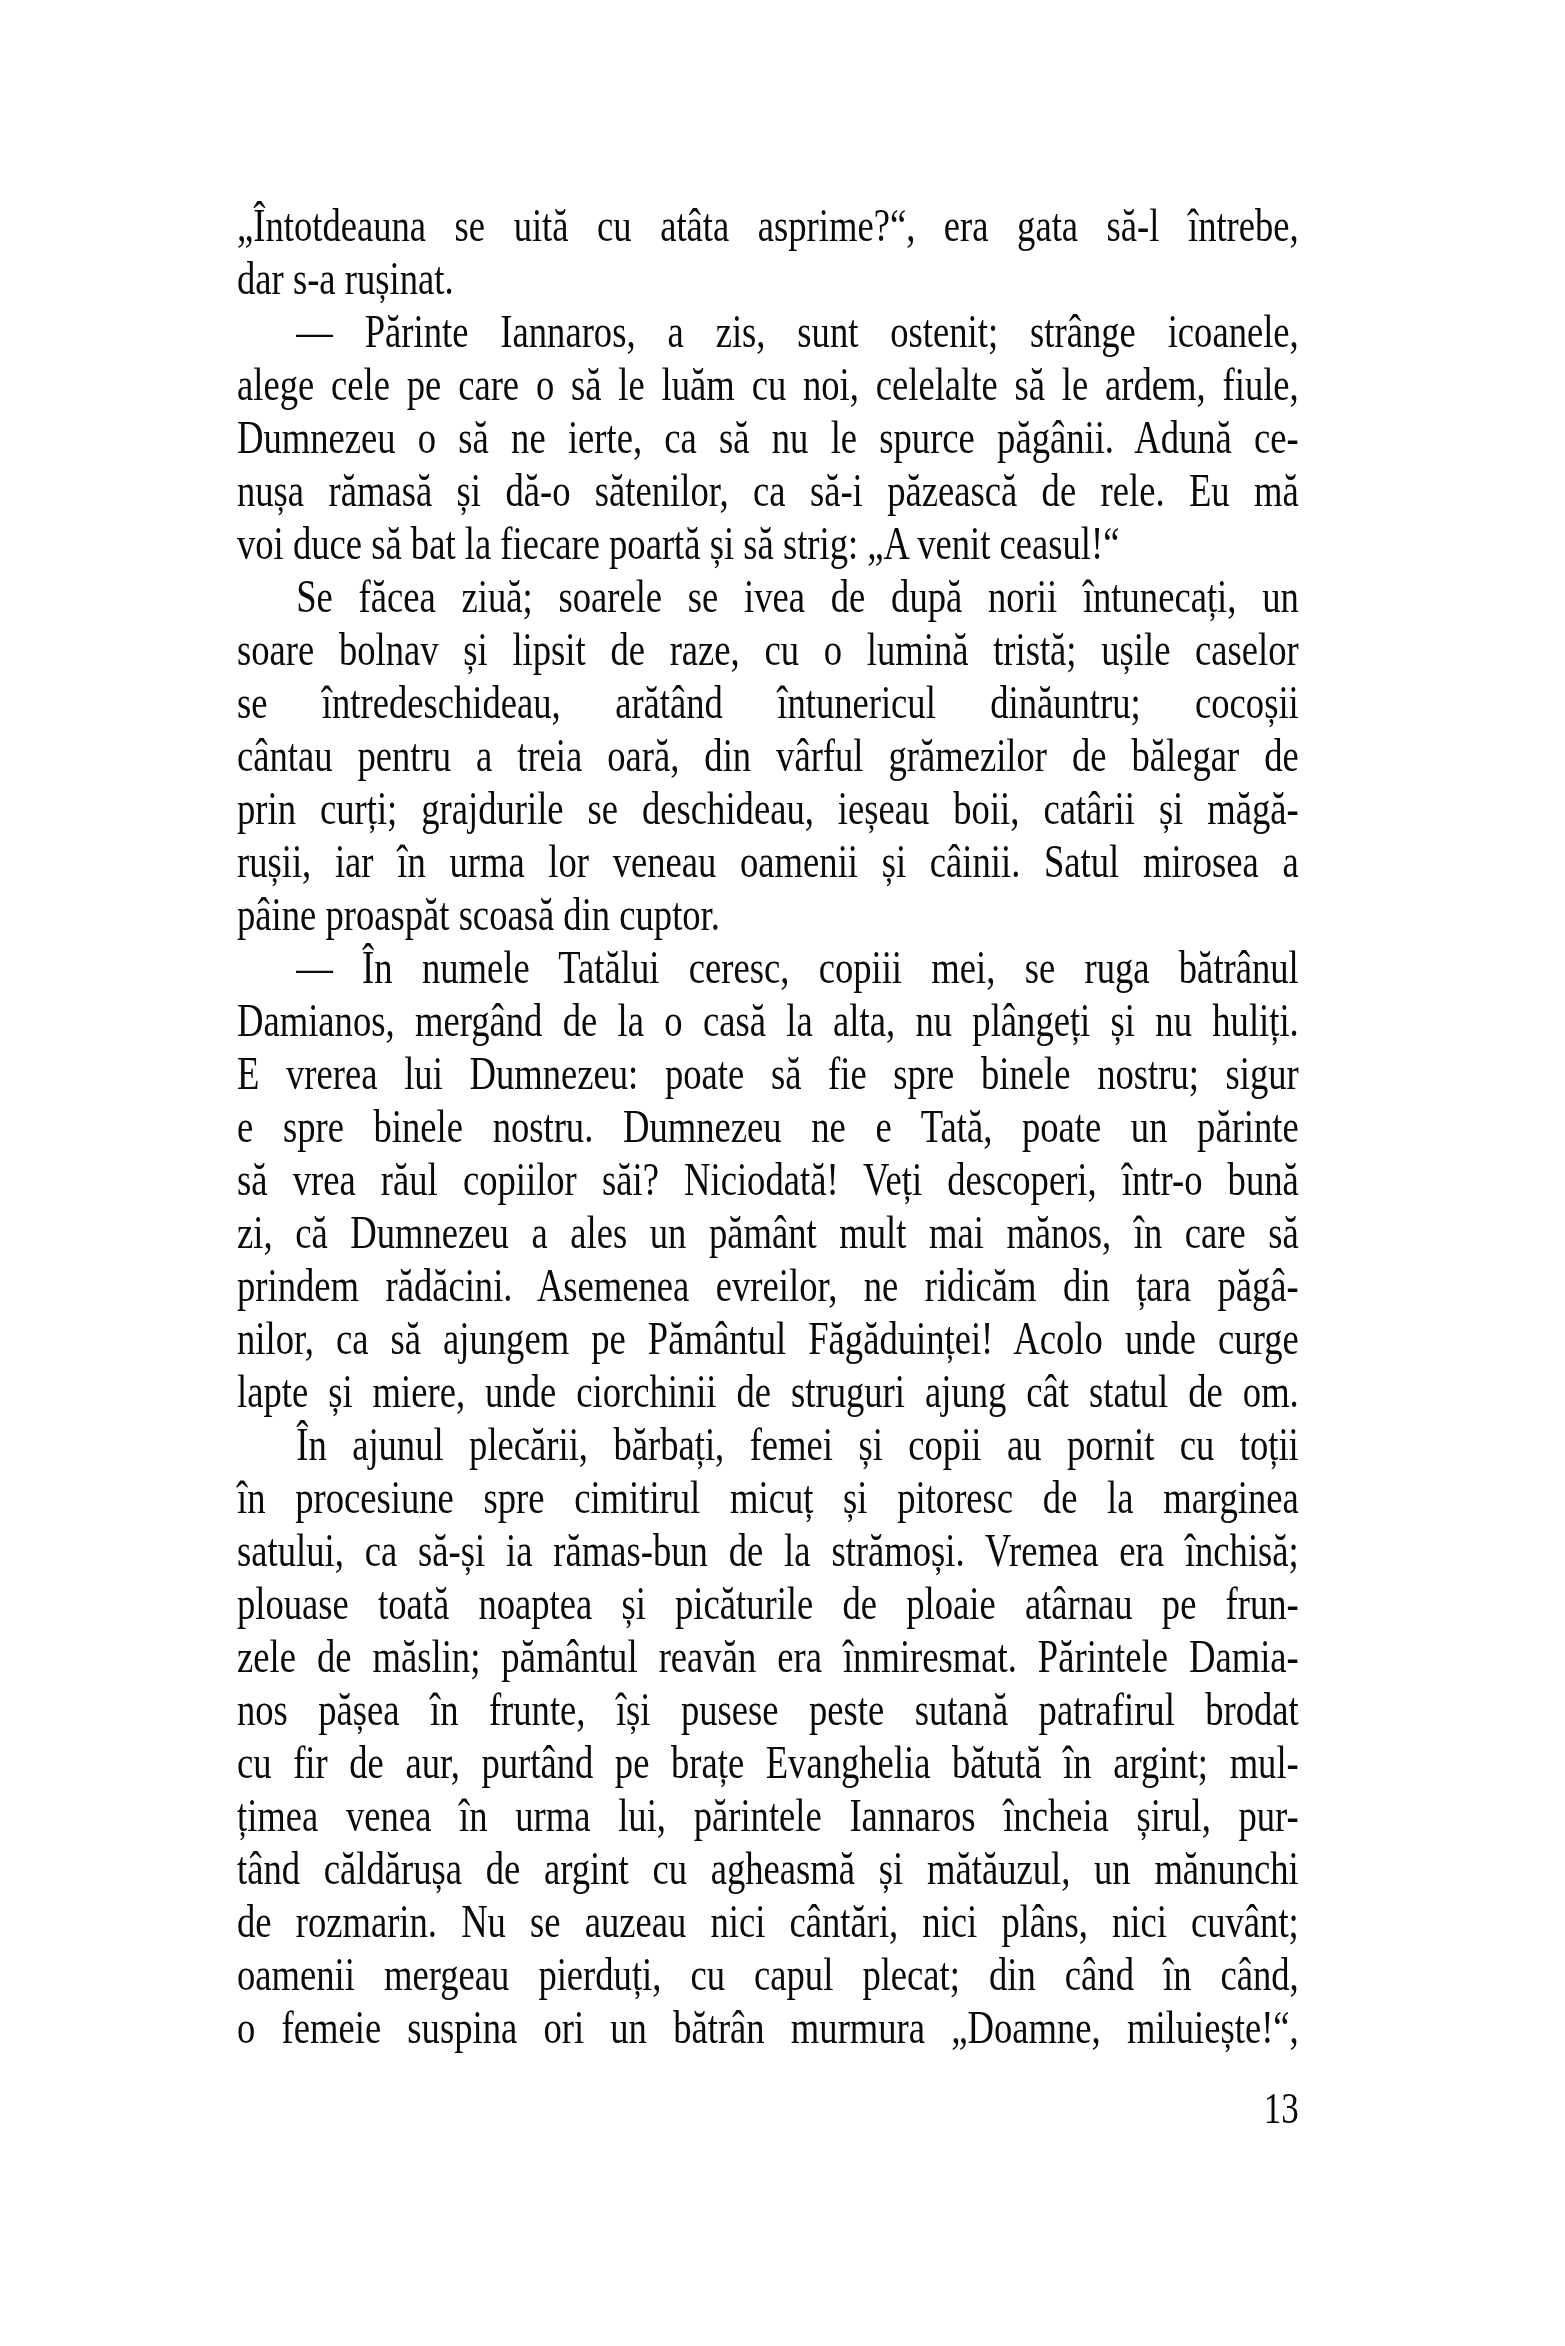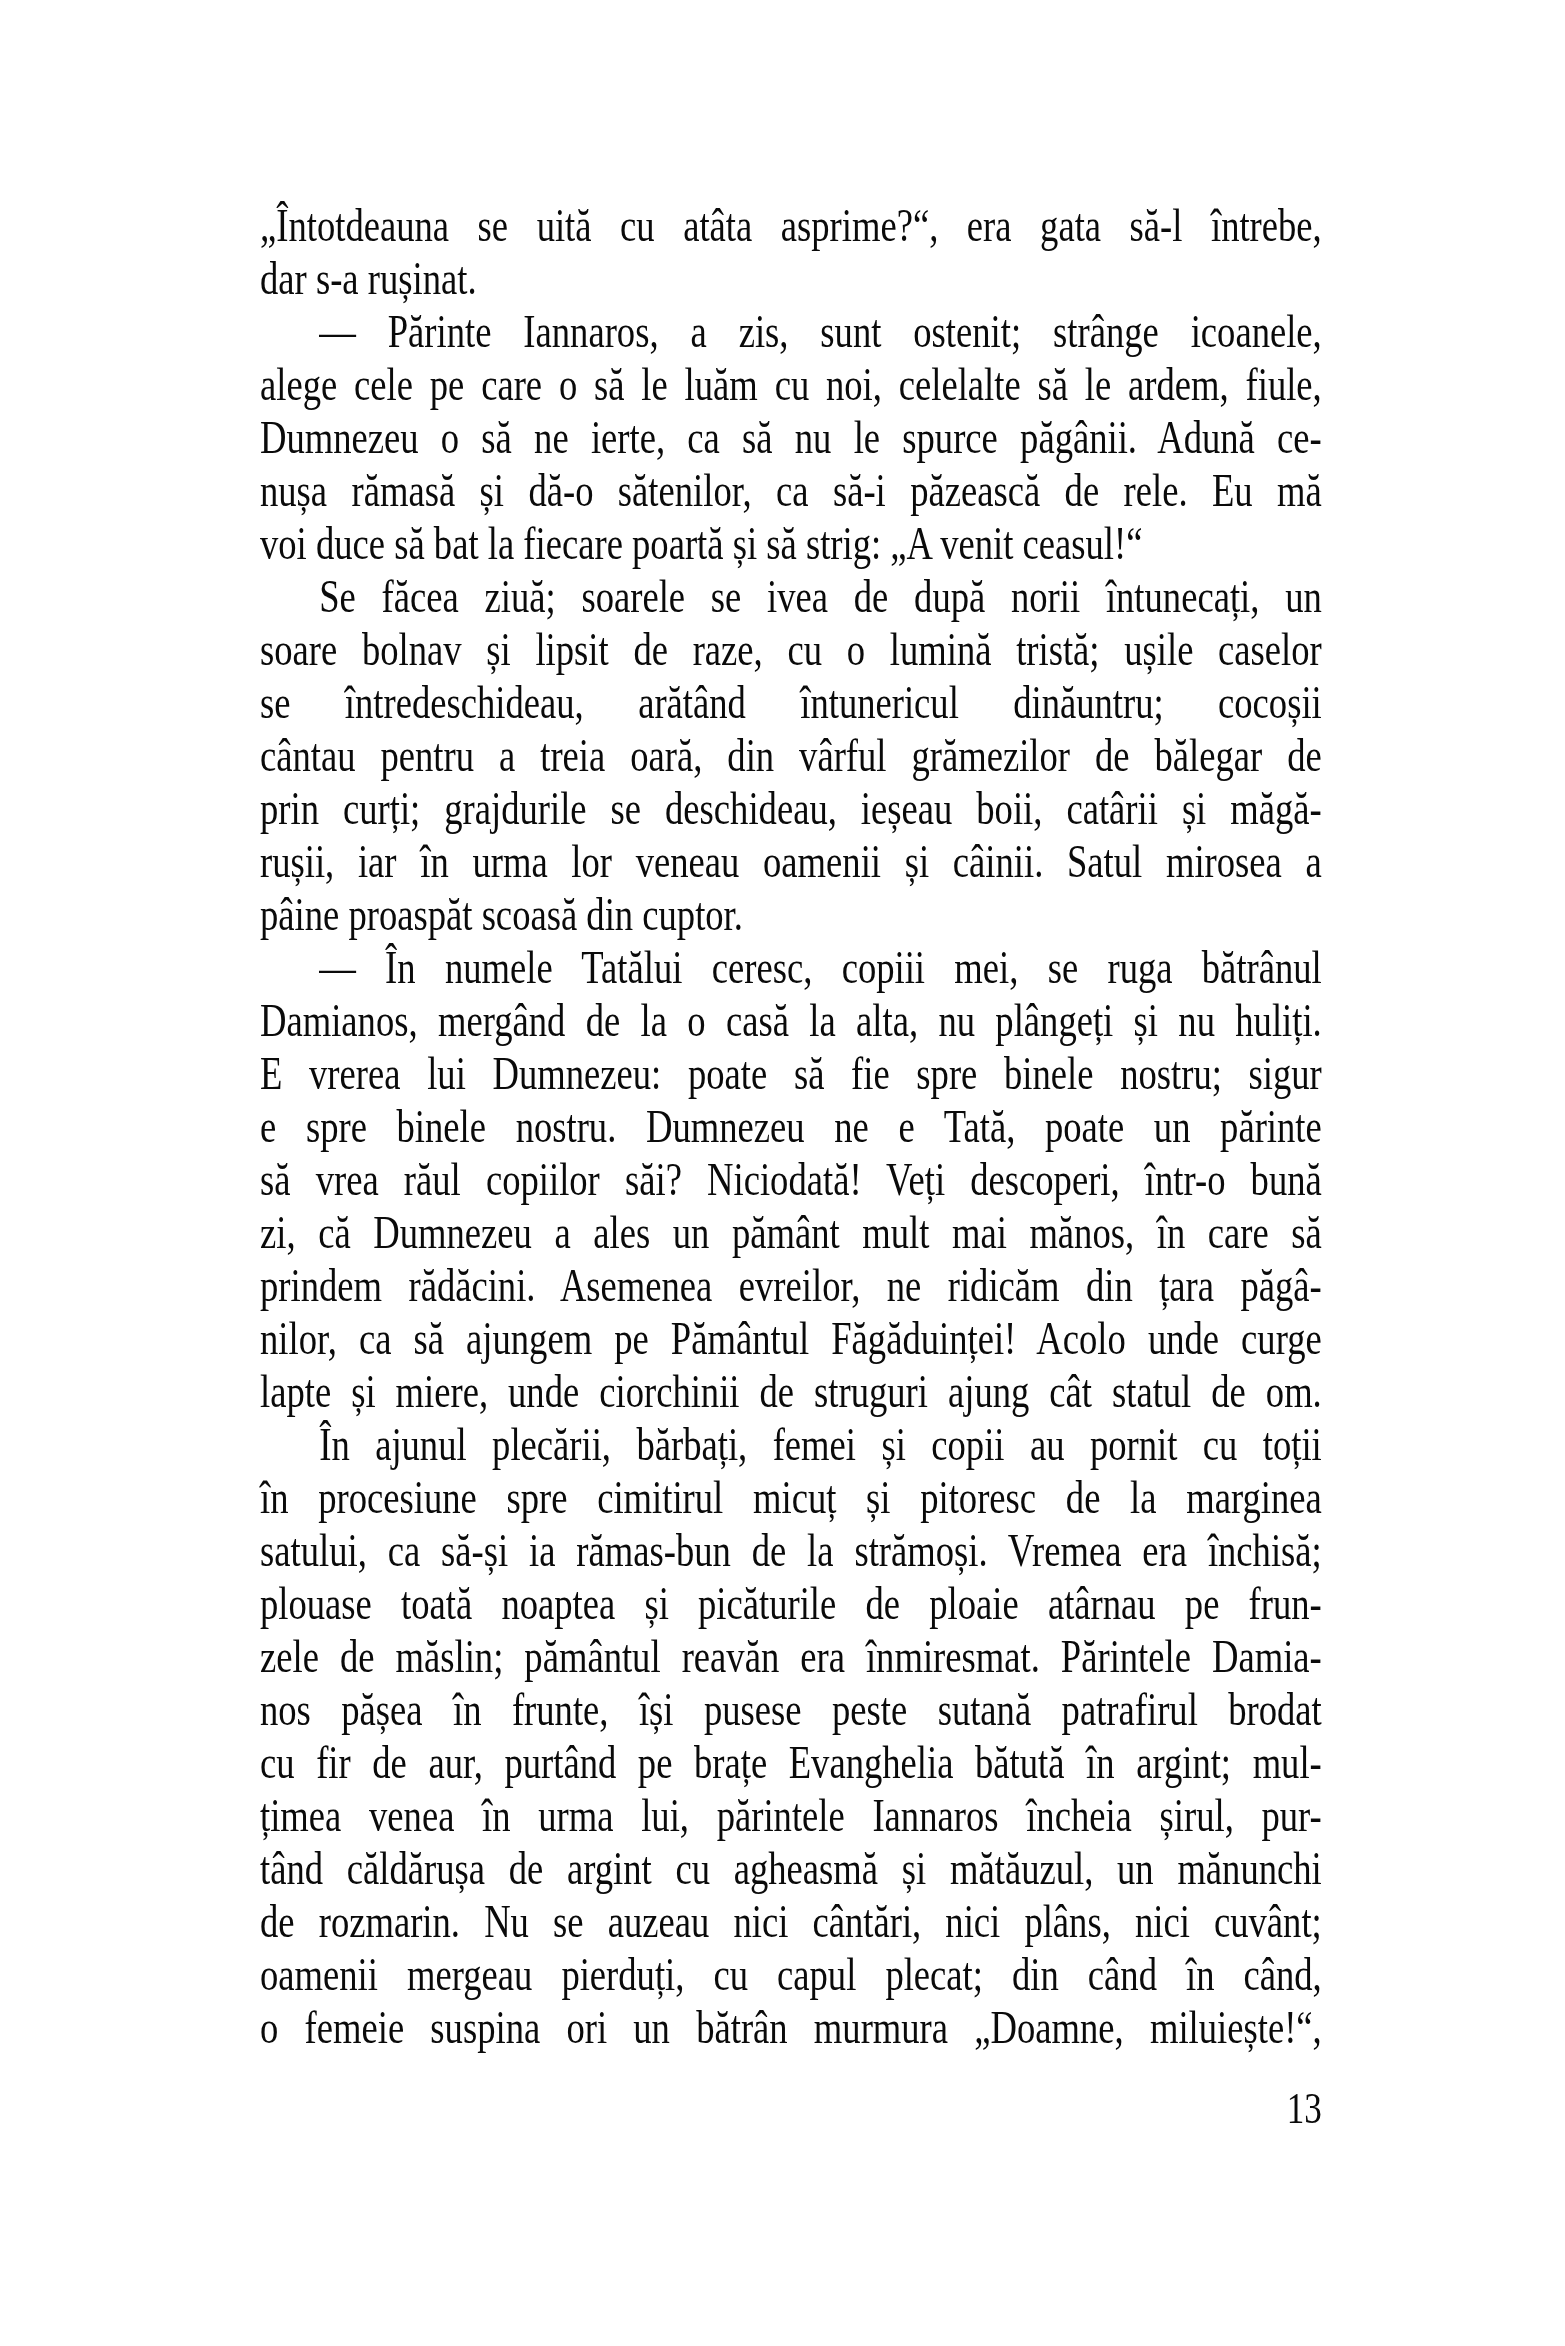--- a/index.html
+++ b/index.html
@@ -8,21 +8,20 @@
     background: #ffffff;
   }
   .book-page {
     position: relative;
     width: 1409px;
     height: 2347px;
     background: #ffffff;
     overflow: hidden;
     font-family: "Liberation Serif", "DejaVu Serif", serif;
     color: #0a0a0a;
-    margin-left: 23px;
   }
   
   .text-block {
     position: absolute;
     left: 237px;
     top: 199px;
     width: 1363px;
     transform: scaleX(0.779);
     transform-origin: 0 0;
     font-size: 47px;

